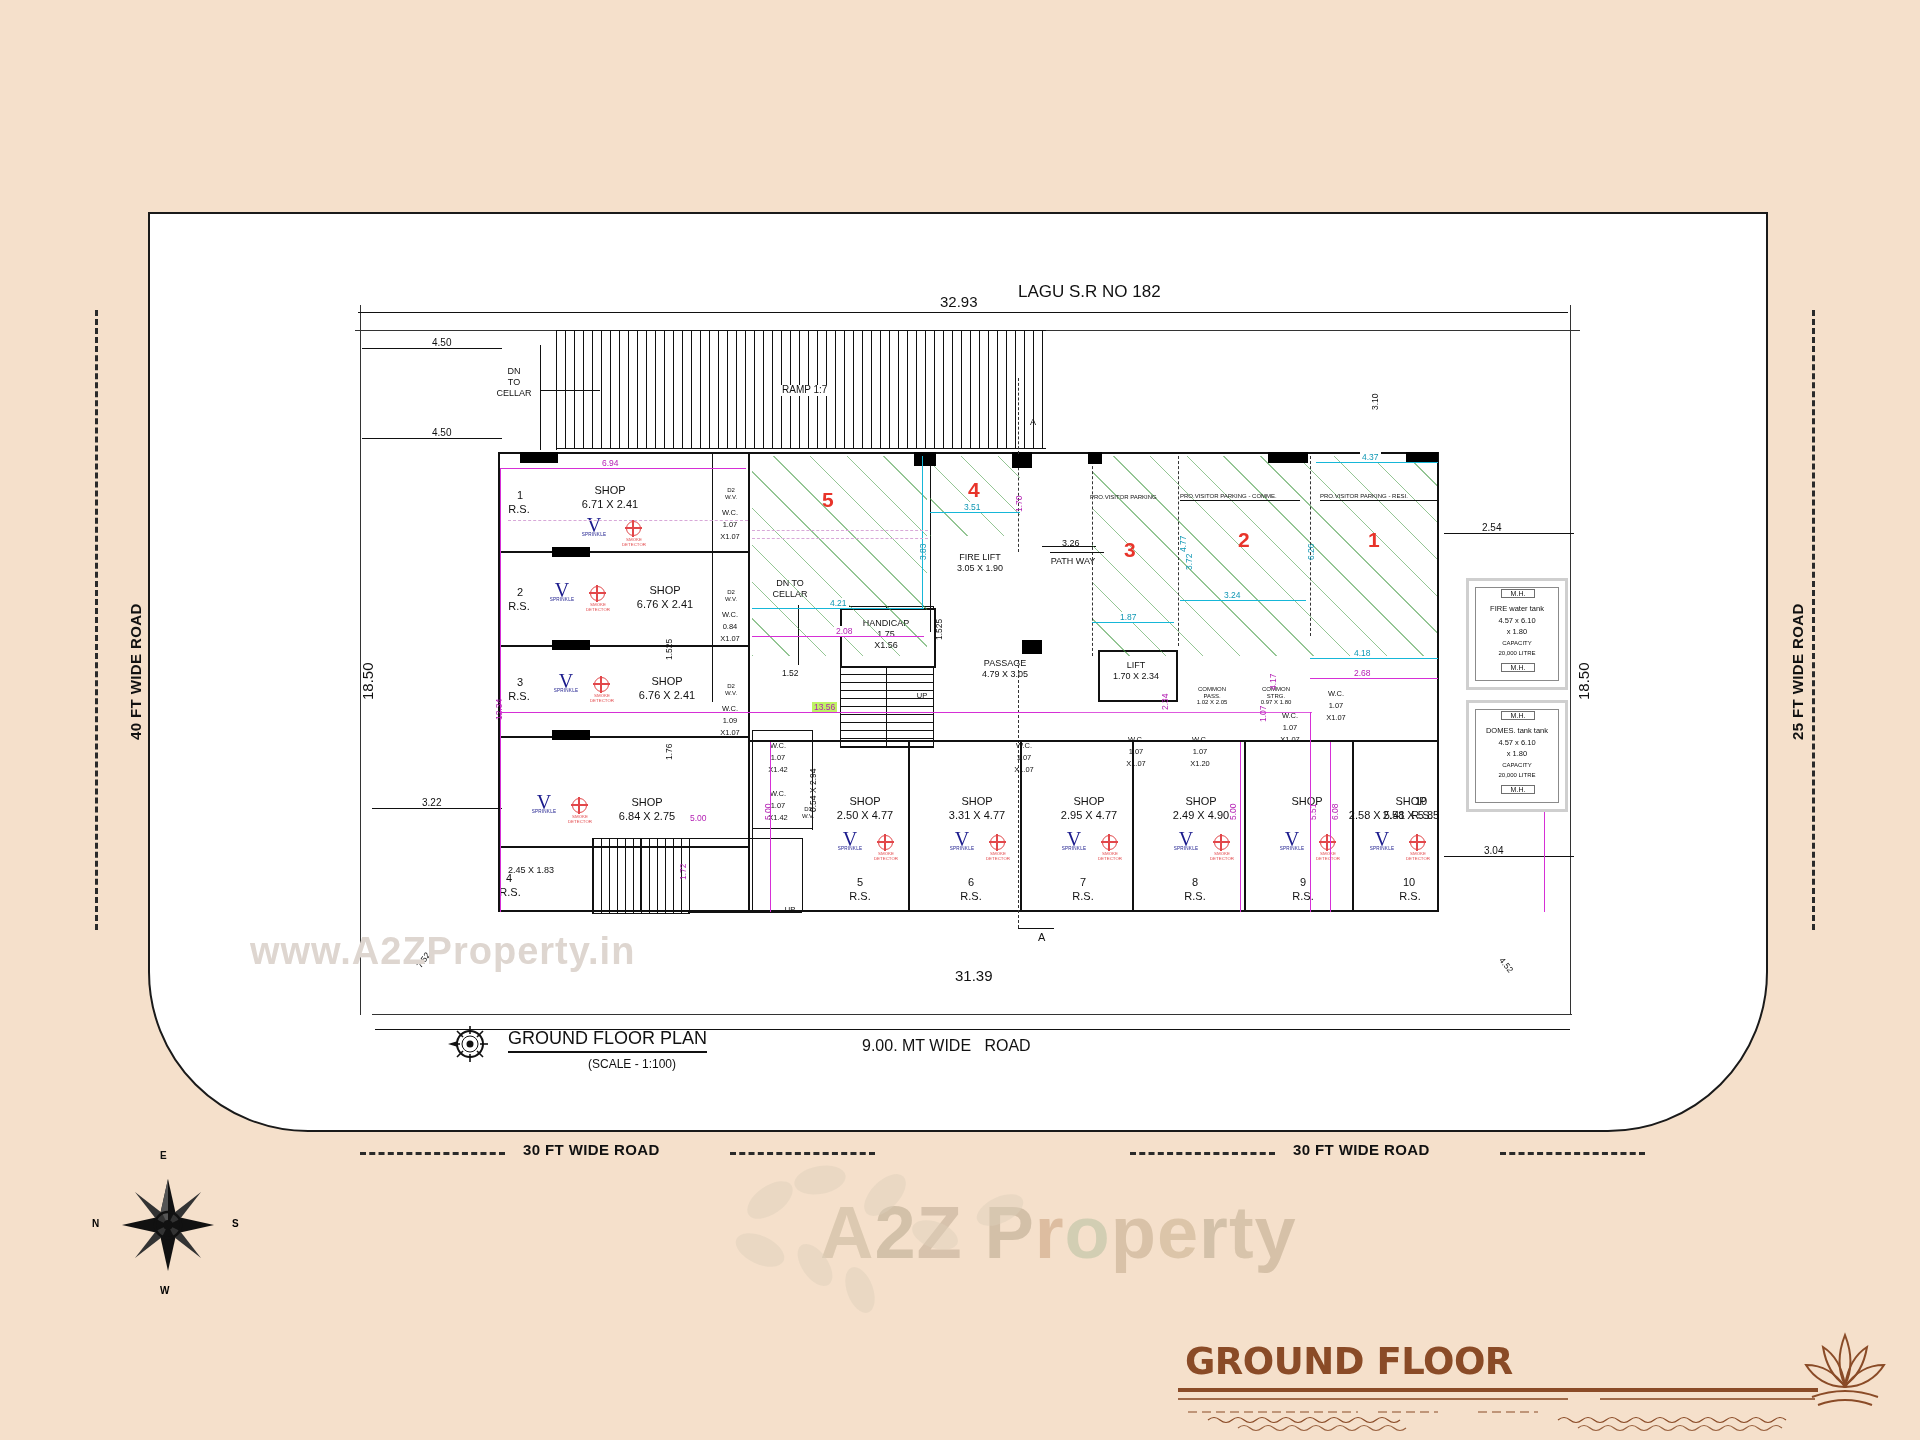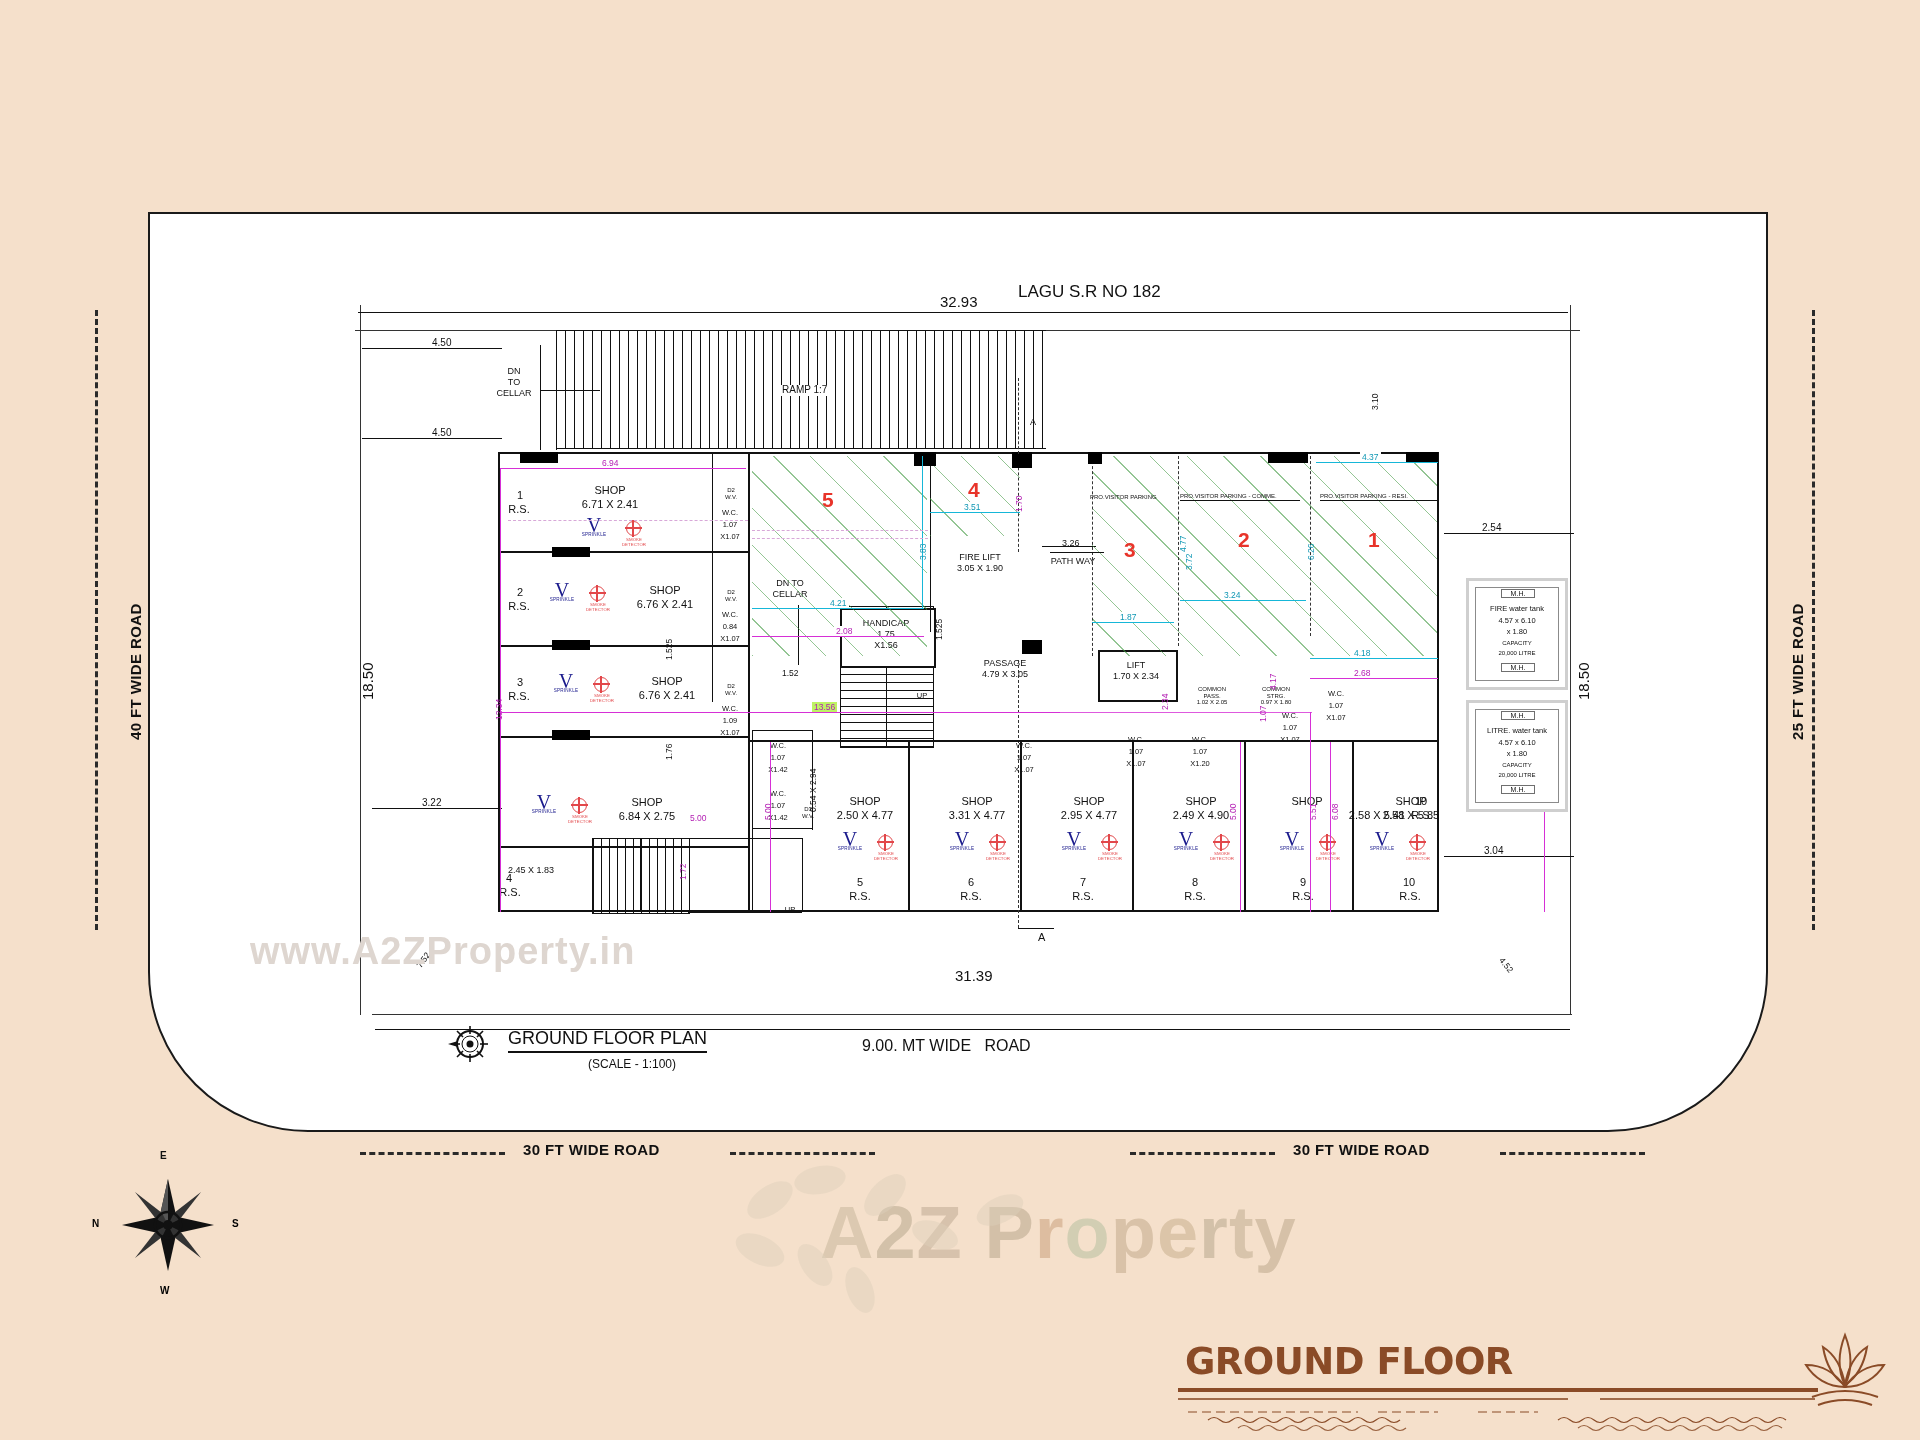--- a/index.html
+++ b/index.html
@@ -520,21 +520,21 @@
     <div class="lbl-xs" style="left:4px;top:36px;width:88px;">4.57 x 6.10</div>
     <div class="lbl-xs" style="left:4px;top:47px;width:88px;">x 1.80</div>
     <div class="lbl-tiny" style="left:4px;top:59px;width:88px;">CAPACITY</div>
     <div class="lbl-tiny" style="left:4px;top:69px;width:88px;">20,000 LITRE</div>
     <div class="mh" style="left:32px;top:82px;width:32px;">M.H.</div>
   </div>
 
   <div class="tankbox" style="left:1466px;top:700px;width:96px;height:106px;">
     <div class="tankinner"></div>
     <div class="mh" style="left:32px;top:8px;width:32px;">M.H.</div>
-    <div class="lbl-xs" style="left:2px;top:24px;width:92px;">LITRE. water tank</div>
+    <div class="lbl-xs" style="left:2px;top:24px;width:92px;">DOMES. tank tank</div>
     <div class="lbl-xs" style="left:4px;top:36px;width:88px;">4.57 x 6.10</div>
     <div class="lbl-xs" style="left:4px;top:47px;width:88px;">x 1.80</div>
     <div class="lbl-tiny" style="left:4px;top:59px;width:88px;">CAPACITY</div>
     <div class="lbl-tiny" style="left:4px;top:69px;width:88px;">20,000 LITRE</div>
     <div class="mh" style="left:32px;top:82px;width:32px;">M.H.</div>
   </div>
 
   <svg class="compass" style="left:448px;top:1022px;width:44px;height:44px;" viewBox="0 0 44 44">
     <circle cx="22" cy="22" r="13" fill="none" stroke="#111" stroke-width="2"></circle>
     <circle cx="22" cy="22" r="8" fill="none" stroke="#111" stroke-width="1"></circle>

